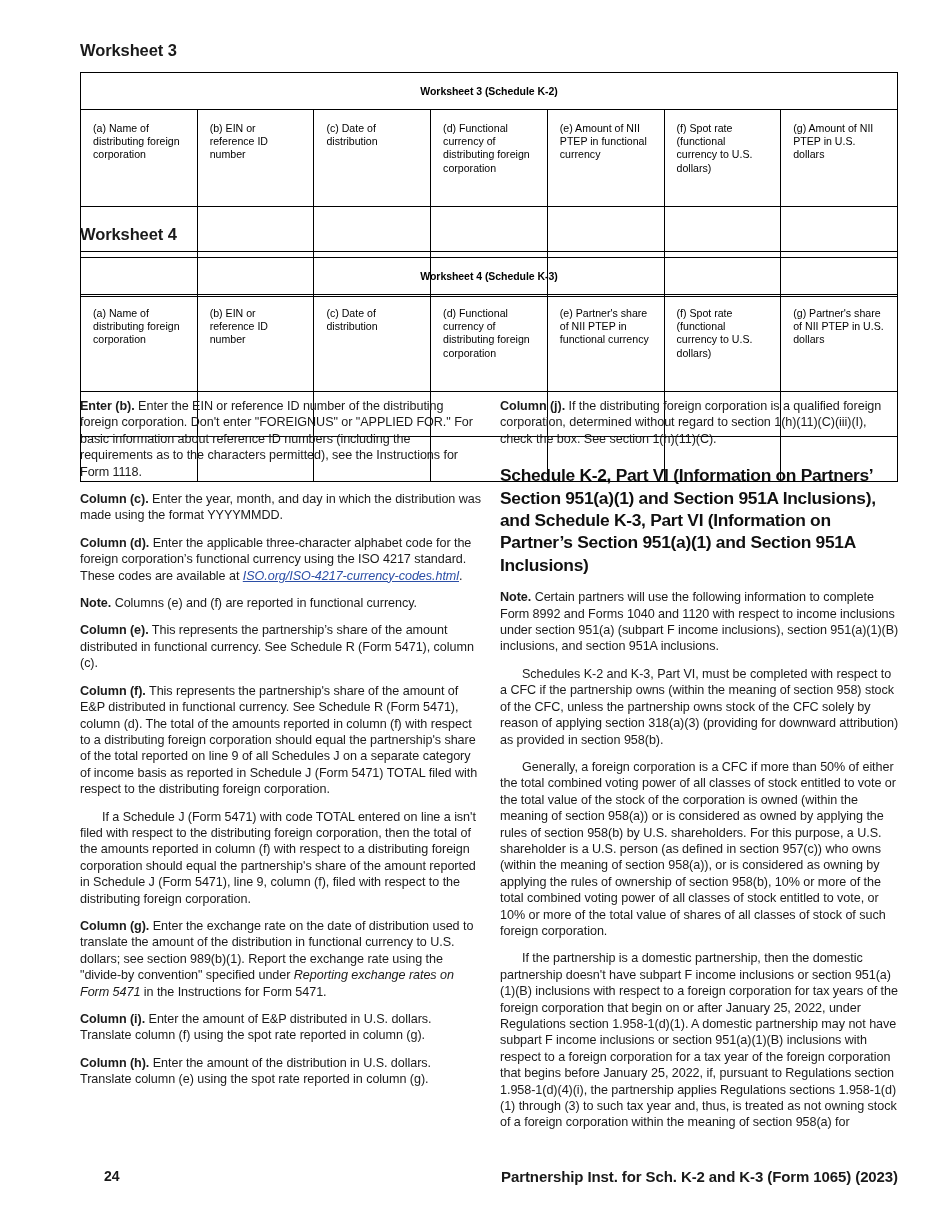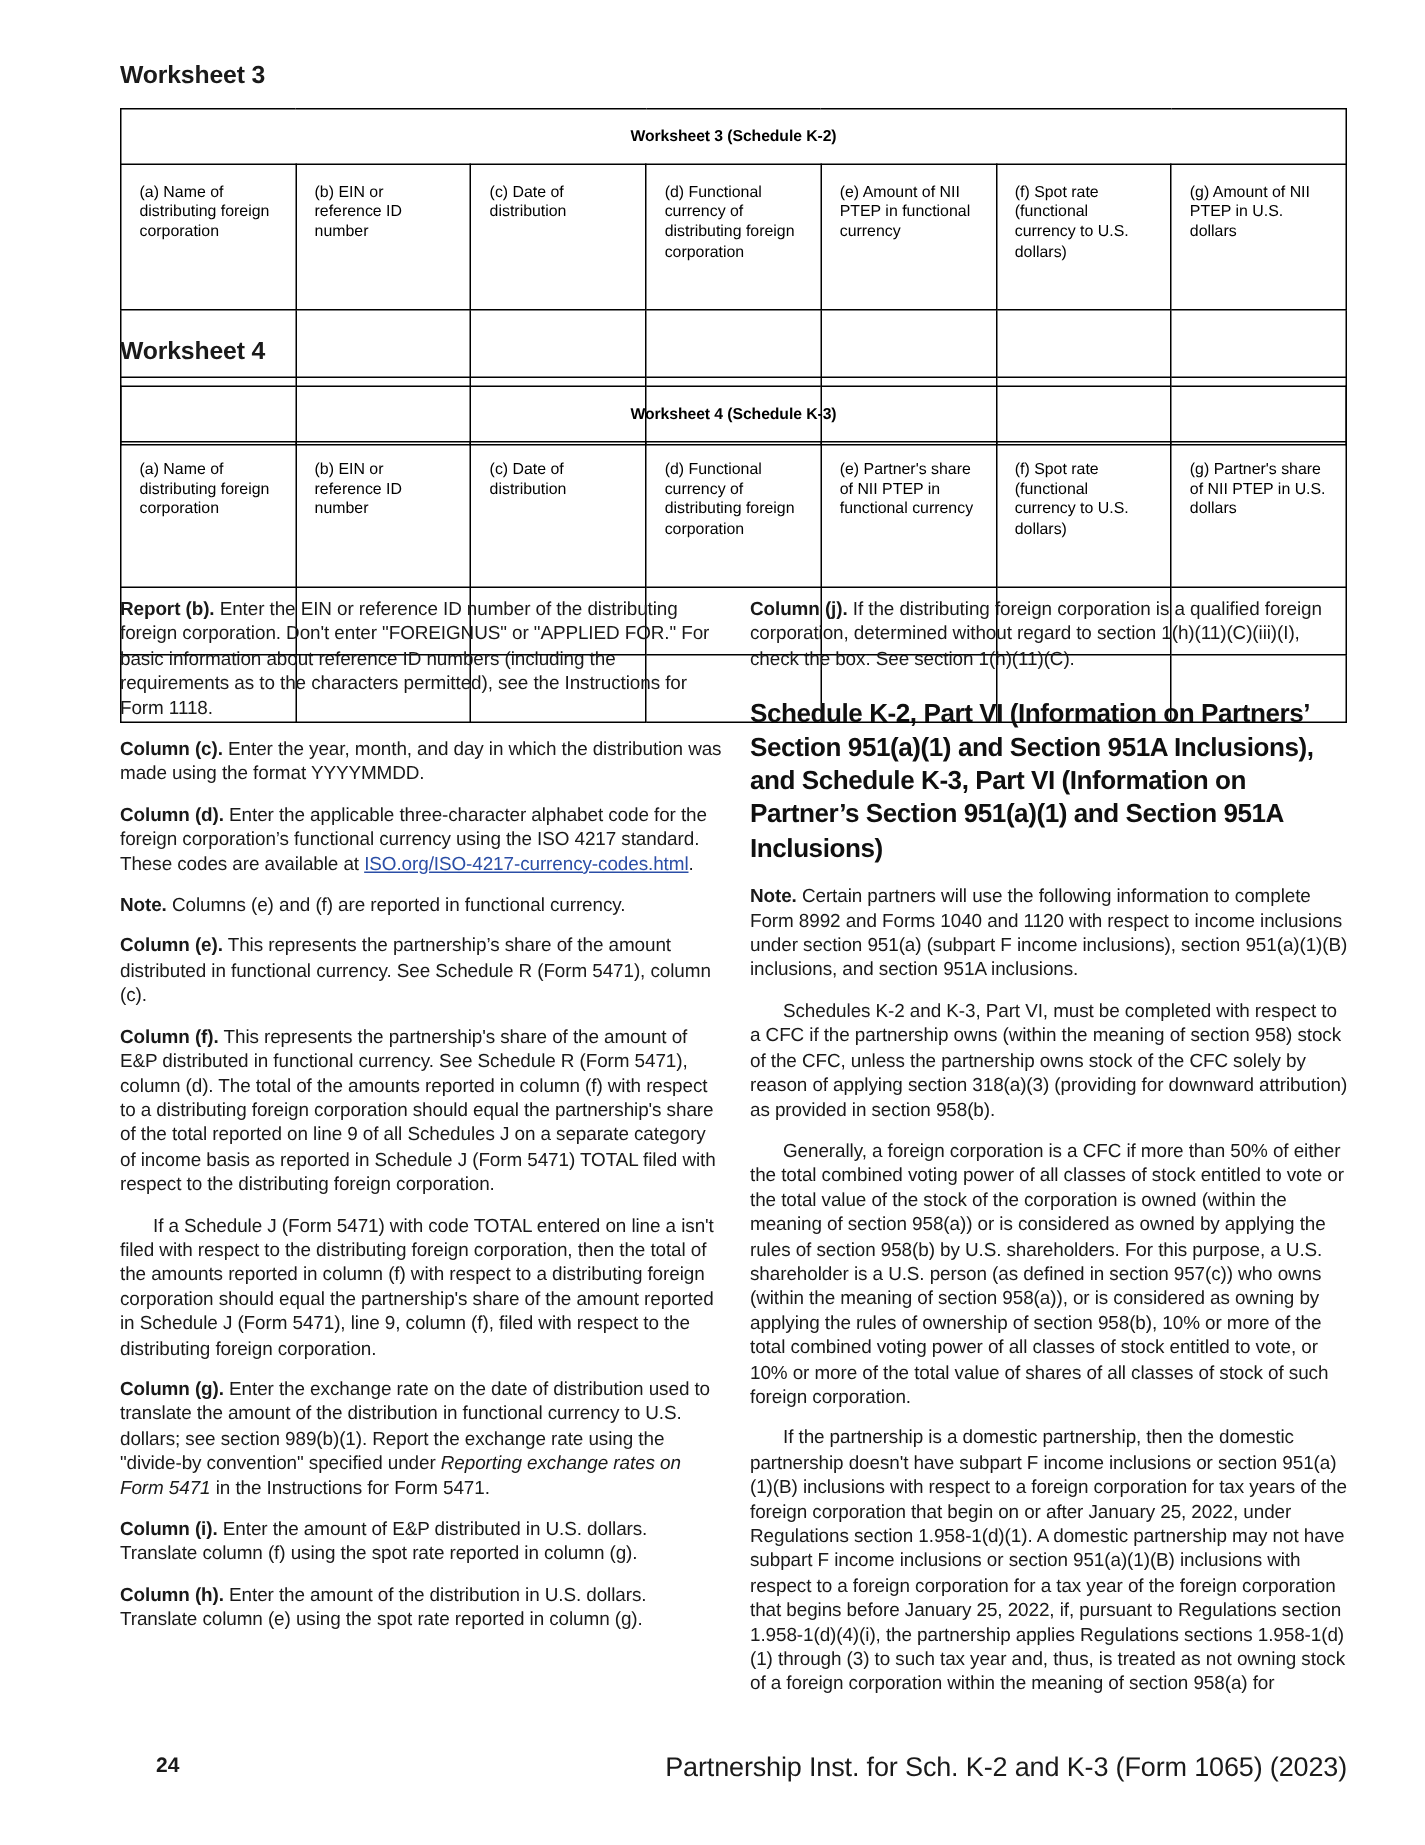--- a/index.html
+++ b/index.html
@@ -106,20 +106,21 @@
     text-indent: 22px;
   }
   p.body b {
     font-weight: bold;
   }
   .ital {
     font-style: italic;
   }
   a.doclink {
     color: #2b4ea6;
+    font-style: italic;
     text-decoration: underline;
   }
 
   h2.section-heading {
     margin: 17px 0 13px 0;
     font-size: 17.4px;
     line-height: 22.4px;
     font-weight: bold;
     letter-spacing: -0.3px;
     color: #101010;
@@ -139,22 +140,22 @@
     top: 0;
     font-size: 14px;
     font-weight: bold;
     color: #1a1a1a;
     margin-left: 24px;
   }
   .footer-title {
     position: absolute;
     right: 0;
     top: 0;
-    font-size: 18px;
-    font-weight: normal;
+    font-size: 15px;
+    font-weight: bold;
     color: #1a1a1a;
     letter-spacing: -0.1px;
   }
 </style>
 </head>
 <body>
 
 <div class="page">
 
   <div class="ws-heading" id="ws3-heading">Worksheet 3</div>
@@ -226,21 +227,21 @@
         <td></td>
         <td></td>
         <td></td>
         <td></td>
       </tr>
     </tbody>
   </table>
 
   <div class="col-left">
 
-    <p class="body"><b>Report (b).</b><span> Enter the EIN or reference ID number of the distributing foreign corporation. Don't enter "FOREIGNUS" or "APPLIED FOR." For basic information about reference ID numbers (including the requirements as to the characters permitted), see the Instructions for Form 1118.</span></p>
+    <p class="body"><b>Enter (b).</b><span> Enter the EIN or reference ID number of the distributing foreign corporation. Don't enter "FOREIGNUS" or "APPLIED FOR." For basic information about reference ID numbers (including the requirements as to the characters permitted), see the Instructions for Form 1118.</span></p>
 
     <p class="body"><b>Column (c).</b><span> Enter the year, month, and day in which the distribution was made using the format YYYYMMDD.</span></p>
 
     <p class="body"><b>Column (d).</b><span> Enter the applicable three-character alphabet code for the foreign corporation’s functional currency using the ISO 4217 standard. These codes are available at </span><a class="doclink" href="#">ISO.org/ISO-4217-currency-codes.html</a><span>.</span></p>
 
     <p class="body"><b>Note.</b><span> Columns (e) and (f) are reported in functional currency.</span></p>
 
     <p class="body"><b>Column (e).</b><span> This represents the partnership’s share of the amount distributed in functional currency. See Schedule R (Form 5471), column (c).</span></p>
 
     <p class="body"><b>Column (f).</b><span> This represents the partnership's share of the amount of E&amp;P distributed in functional currency. See Schedule R (Form 5471), column (d). The total of the amounts reported in column (f) with respect to a distributing foreign corporation should equal the partnership's share of the total reported on line 9 of all Schedules J on a separate category of income basis as reported in Schedule J (Form 5471) TOTAL filed with respect to the distributing foreign corporation.</span></p>

